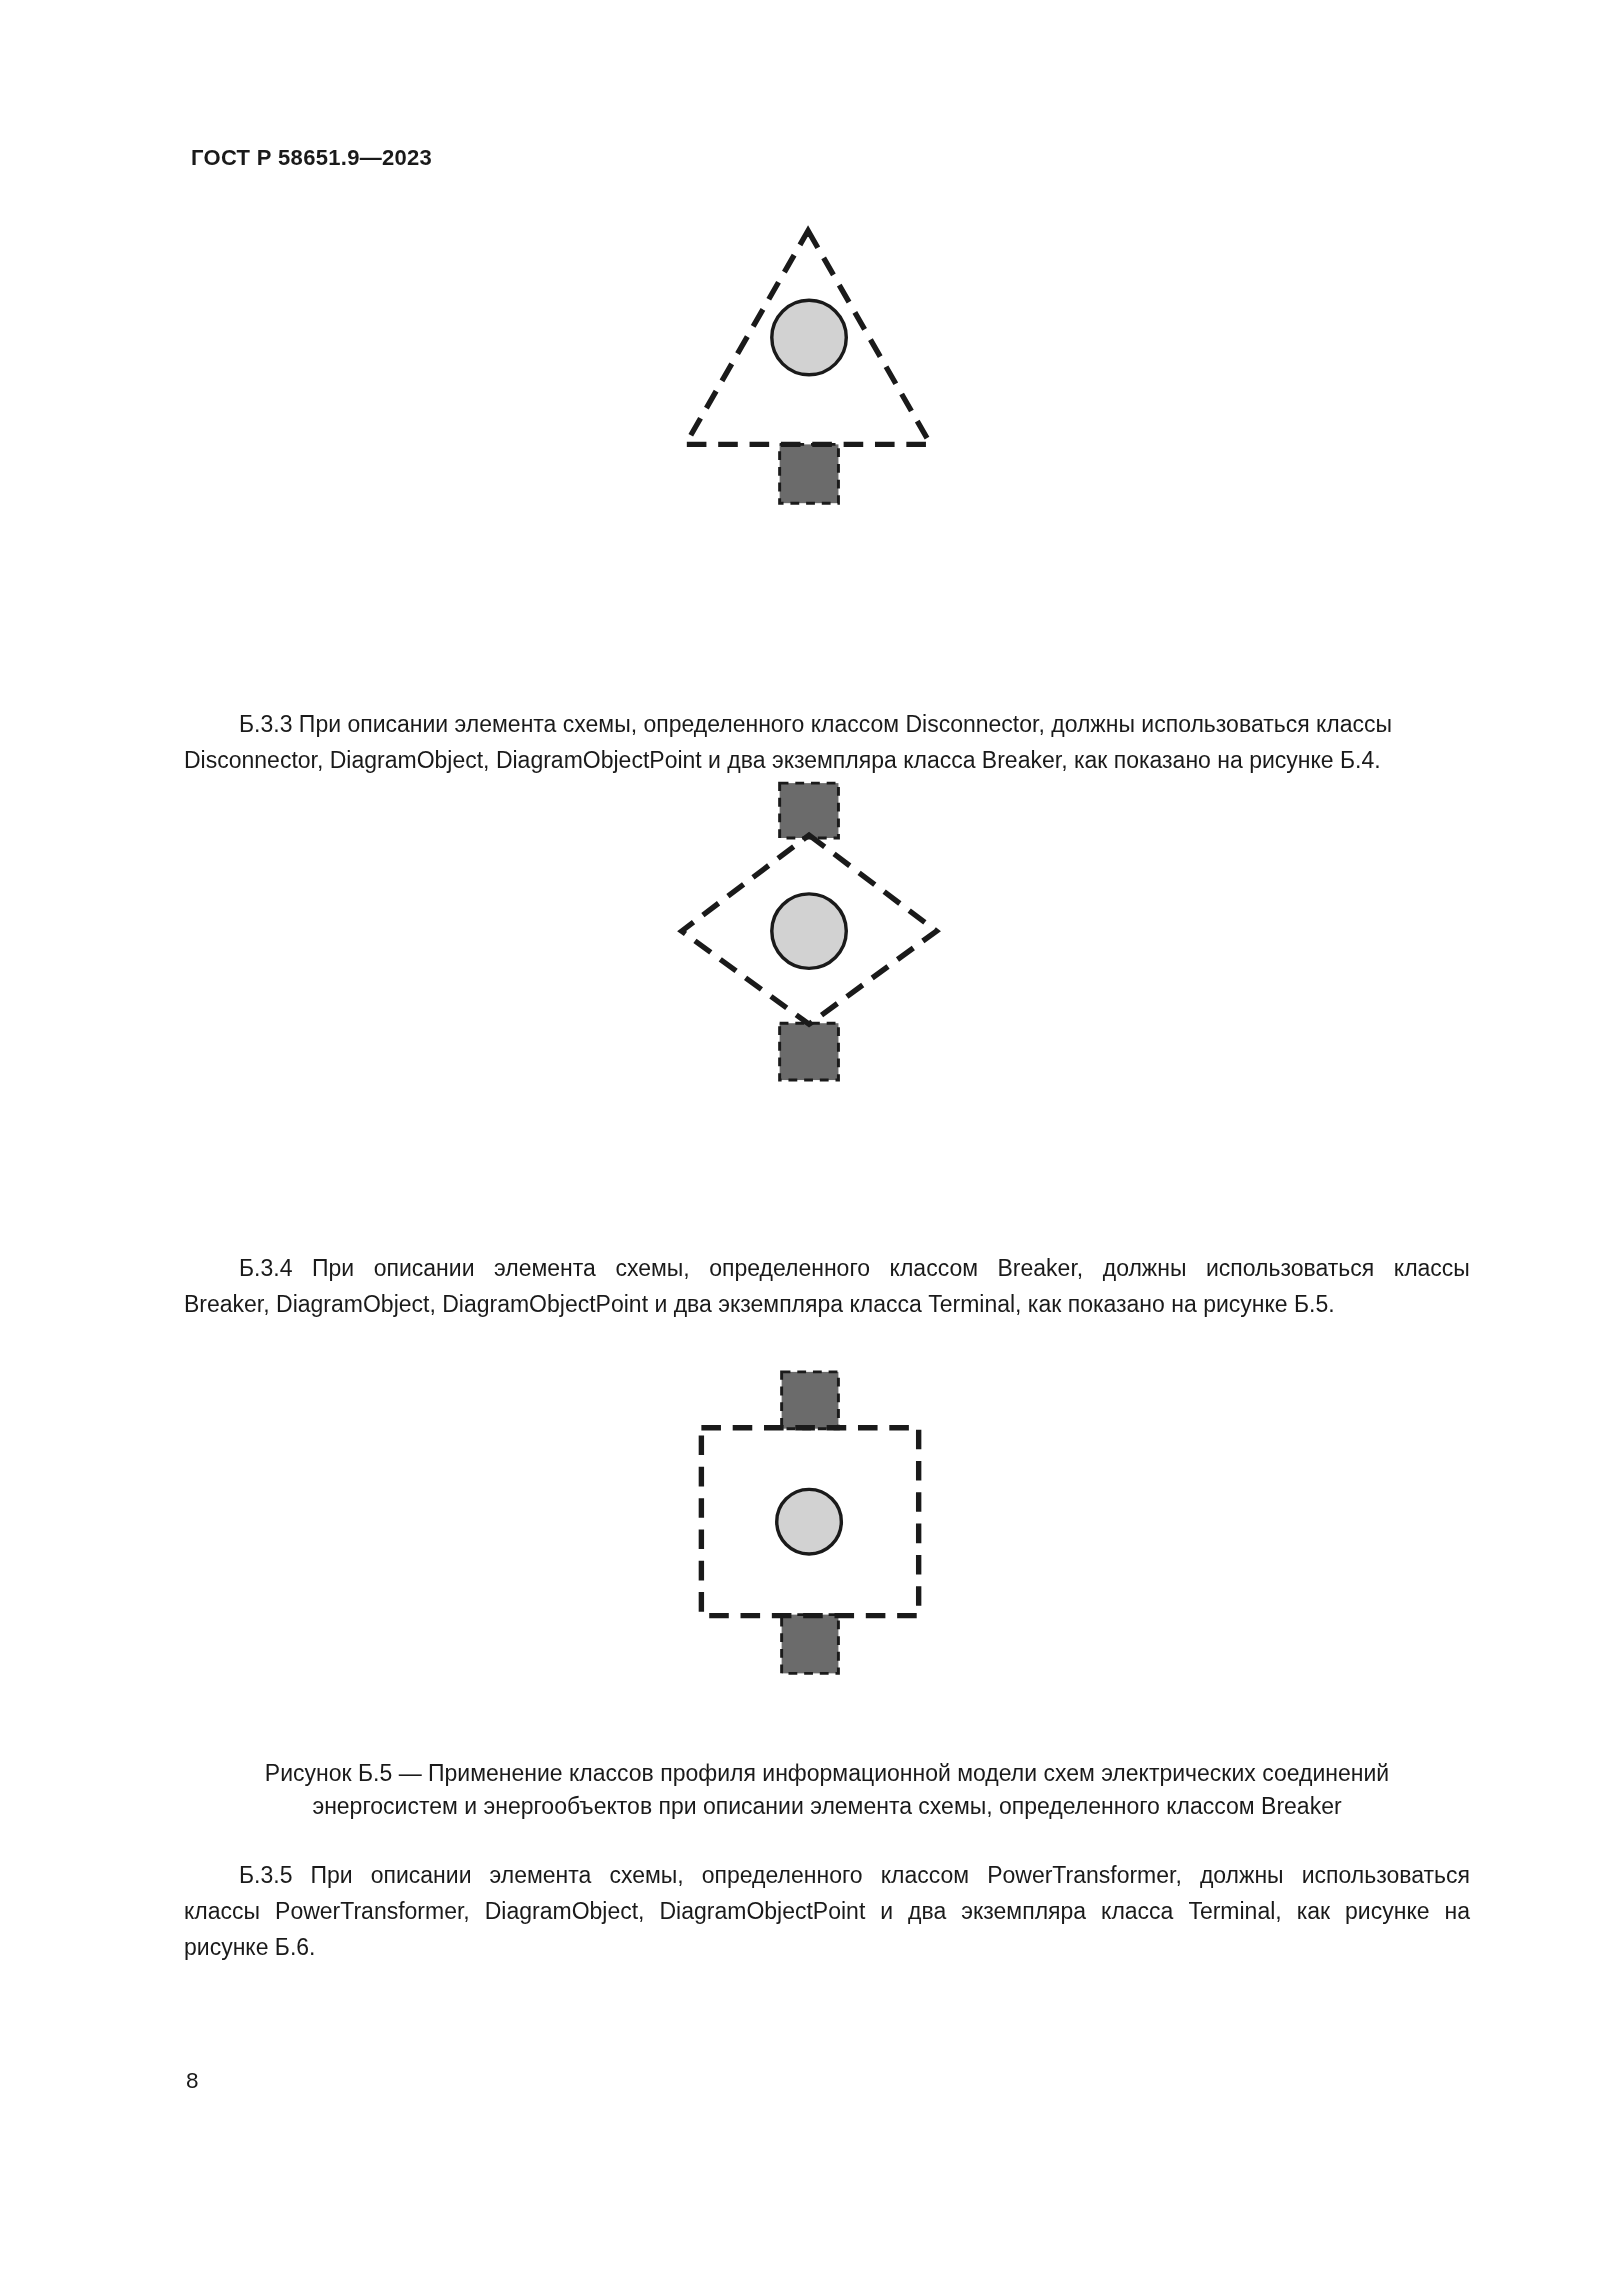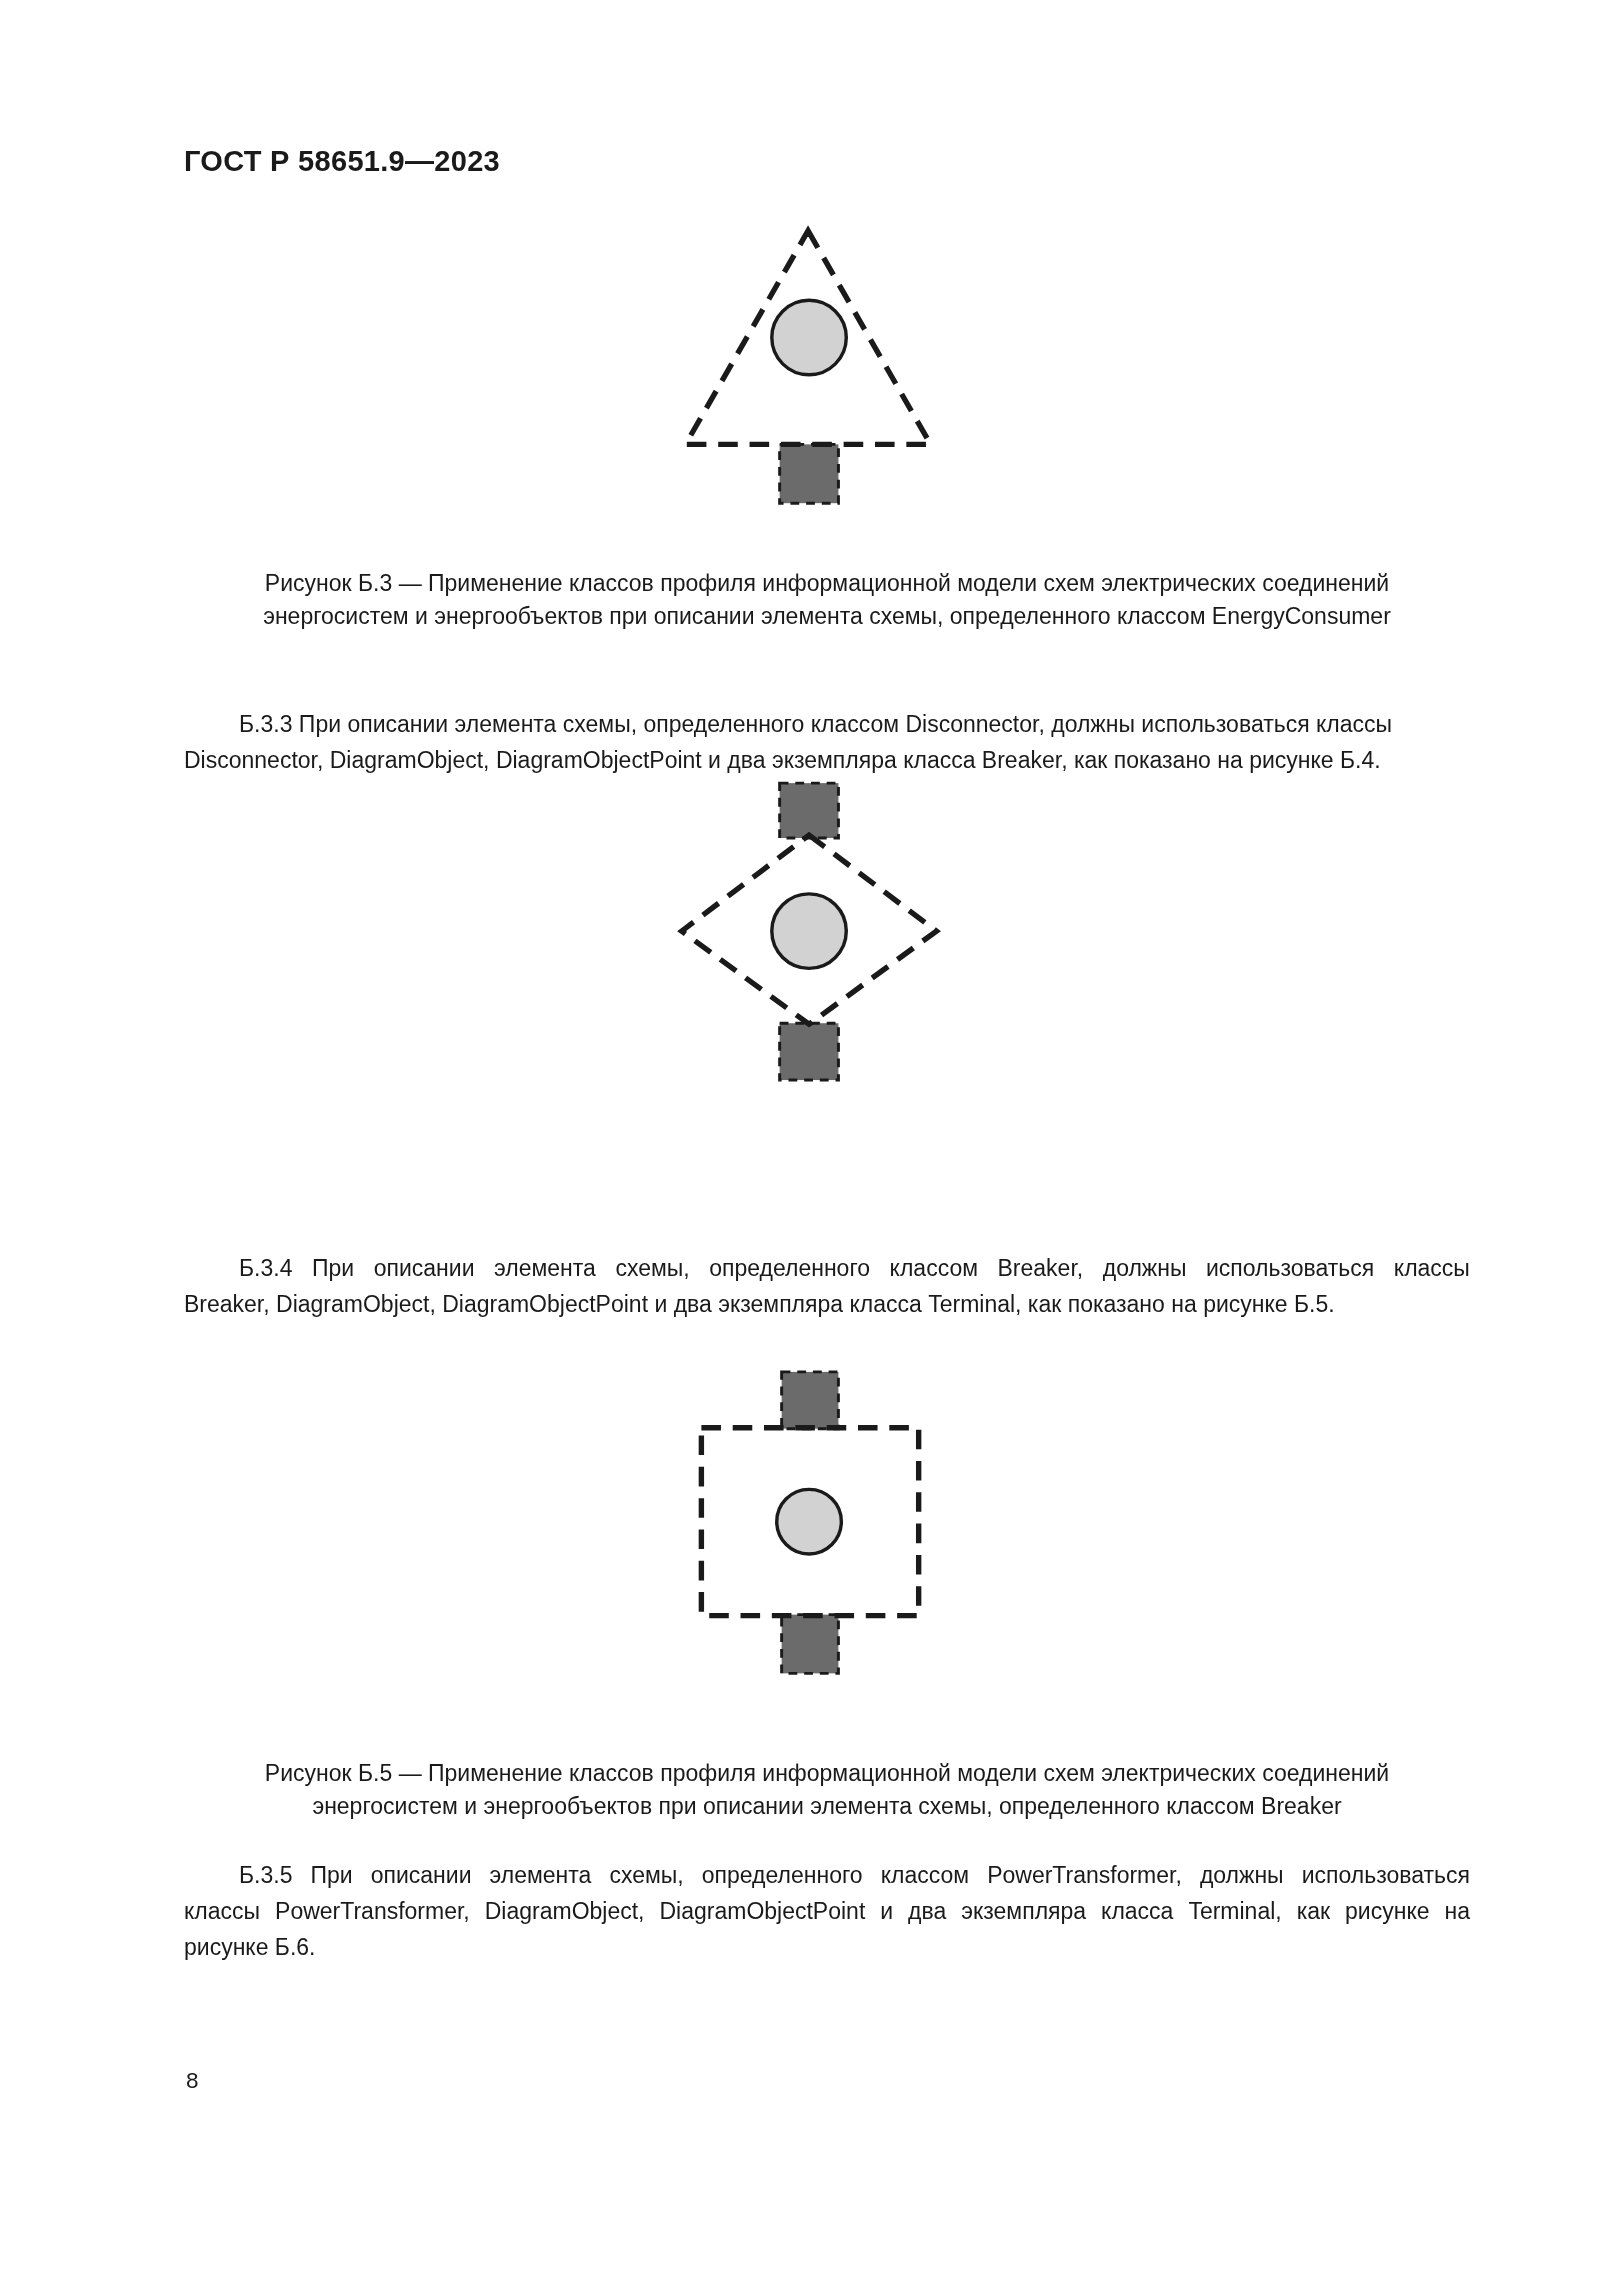--- a/index.html
+++ b/index.html
@@ -15,23 +15,23 @@
     position: relative;
     width: 1621px;
     height: 2293px;
     background: #ffffff;
     overflow: hidden;
   }
 
   
   .doc-header {
     position: absolute;
-    left: 184px;
+    left: 191px;
     top: 145px;
-    font-size: 29px;
+    font-size: 22px;
     font-weight: bold;
     letter-spacing: 0.3px;
     white-space: nowrap;
   }
 
   
   .figure {
     position: absolute;
     left: 0;
     width: 1621px;
@@ -101,24 +101,20 @@
     <svg width="294" height="294" viewBox="0 0 300 300">
 
       <rect x="118" y="231" width="60" height="60" fill="#6b6b6b" stroke="#1a1a1a" stroke-width="3" stroke-dasharray="9,7"></rect>
 
       <polygon points="147,13 272,231 22,231" fill="none" stroke="#1a1a1a" stroke-width="5.5" stroke-dasharray="20,12" stroke-linejoin="miter"></polygon>
 
       <circle cx="148" cy="122" r="38" fill="#d2d2d2" stroke="#1a1a1a" stroke-width="3.5"></circle>
     </svg>
   </div>
 
-  <div class="caption" style="top:567px;">
-    <span class="cap-line">Рисунок Б.3 — Применение классов профиля информационной модели схем электрических соединений</span>
-    <span class="cap-line">энергосистем и энергообъектов при описании элемента схемы, определенного классом EnergyConsumer</span>
-  </div>
 
   <div class="para" style="top:706px;">
     <span class="p-line indent">Б.3.3  При описании элемента схемы, определенного классом Disconnector, должны использоваться классы</span>
     <span class="p-line">Disconnector, DiagramObject, DiagramObjectPoint и два экземпляра класса Breaker, как показано на рисунке Б.4.</span>
   </div>
 
   <div class="figure" style="top:779px;">
     <svg width="294" height="314" viewBox="0 0 300 320">
 
       <rect x="118" y="4" width="60" height="56" fill="#6b6b6b" stroke="#1a1a1a" stroke-width="3" stroke-dasharray="9,7"></rect>

